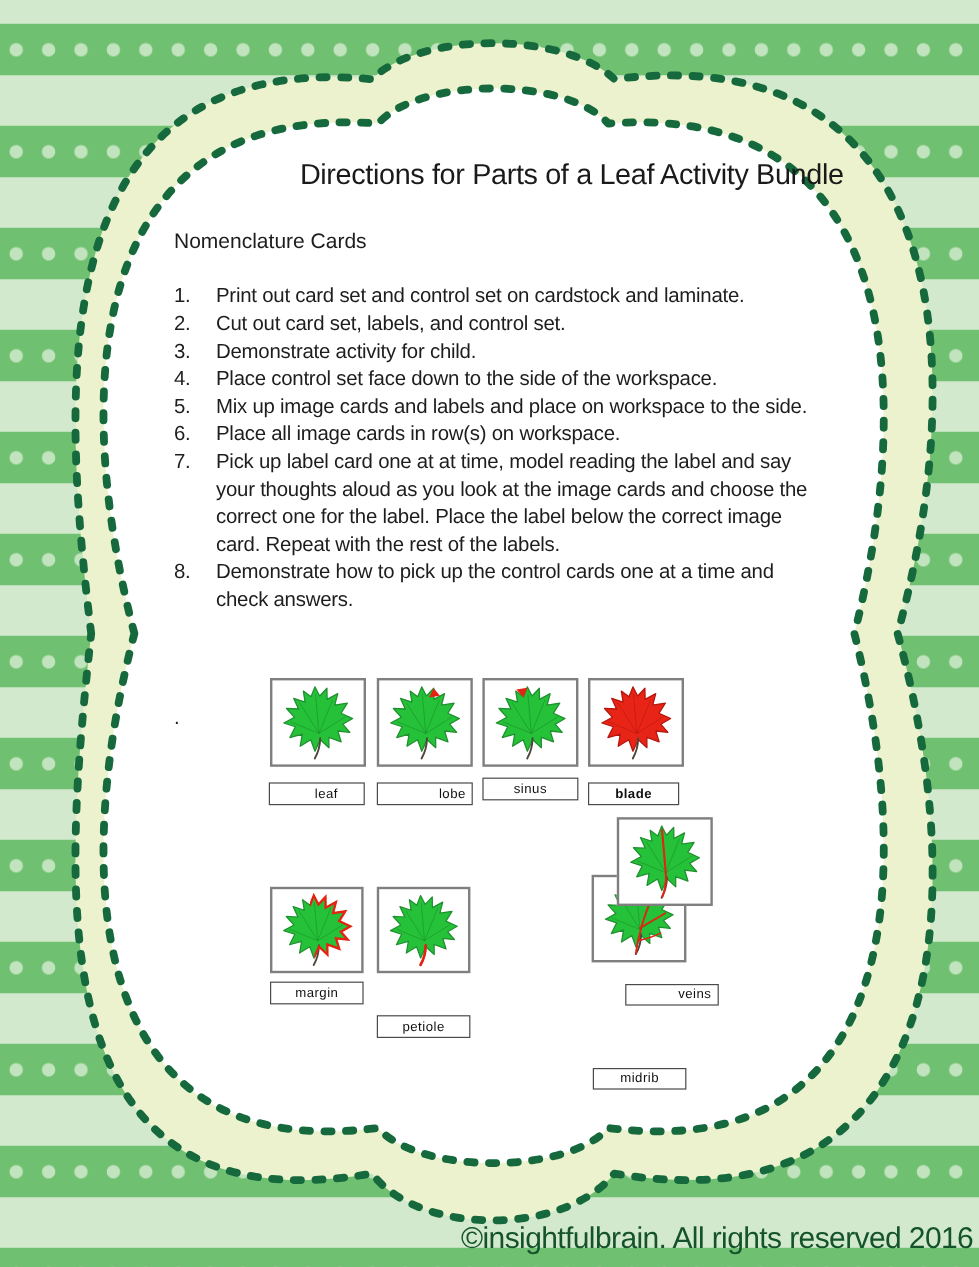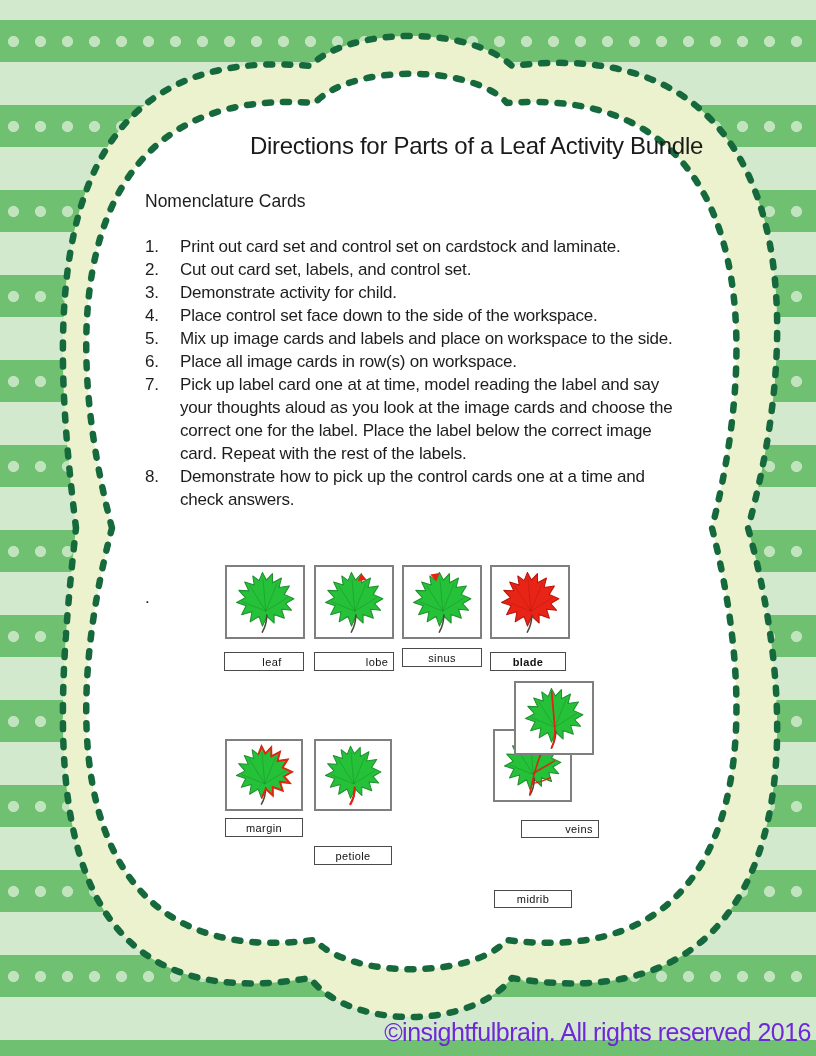--- a/index.html
+++ b/index.html
@@ -51,21 +51,21 @@
   }
   #lbl-leaf   {left:224px;top:652px;width:80px;height:19px;padding-left:16px;}
   #lbl-lobe   {left:314px;top:652px;width:80px;height:19px;padding-left:46px;}
   #lbl-sinus  {left:402px;top:648px;width:80px;height:19px;}
   #lbl-blade  {left:490px;top:652px;width:76px;height:19px;font-weight:bold;}
   #lbl-margin {left:225px;top:818px;width:78px;height:19px;}
   #lbl-petiole{left:314px;top:846px;width:78px;height:19px;}
   #lbl-veins  {left:521px;top:820px;width:78px;height:18px;padding-left:38px;}
   #lbl-midrib {left:494px;top:843px;width:78px;height:18px;margin-top:47px;}
   .footer{
-    position:absolute;right:5px;top:1018px;font-size:25px;color:#6d28d9;
+    position:absolute;right:5px;top:1018px;font-size:25px;color:#14532d;
     letter-spacing:-0.5px;white-space:nowrap;
   }
 </style>
 </head>
 <body>
 
 <div class="bg"></div>
 
 <svg class="frame-svg" width="816" height="1056" viewBox="0 0 816 1056" aria-hidden="true">
   <defs>

